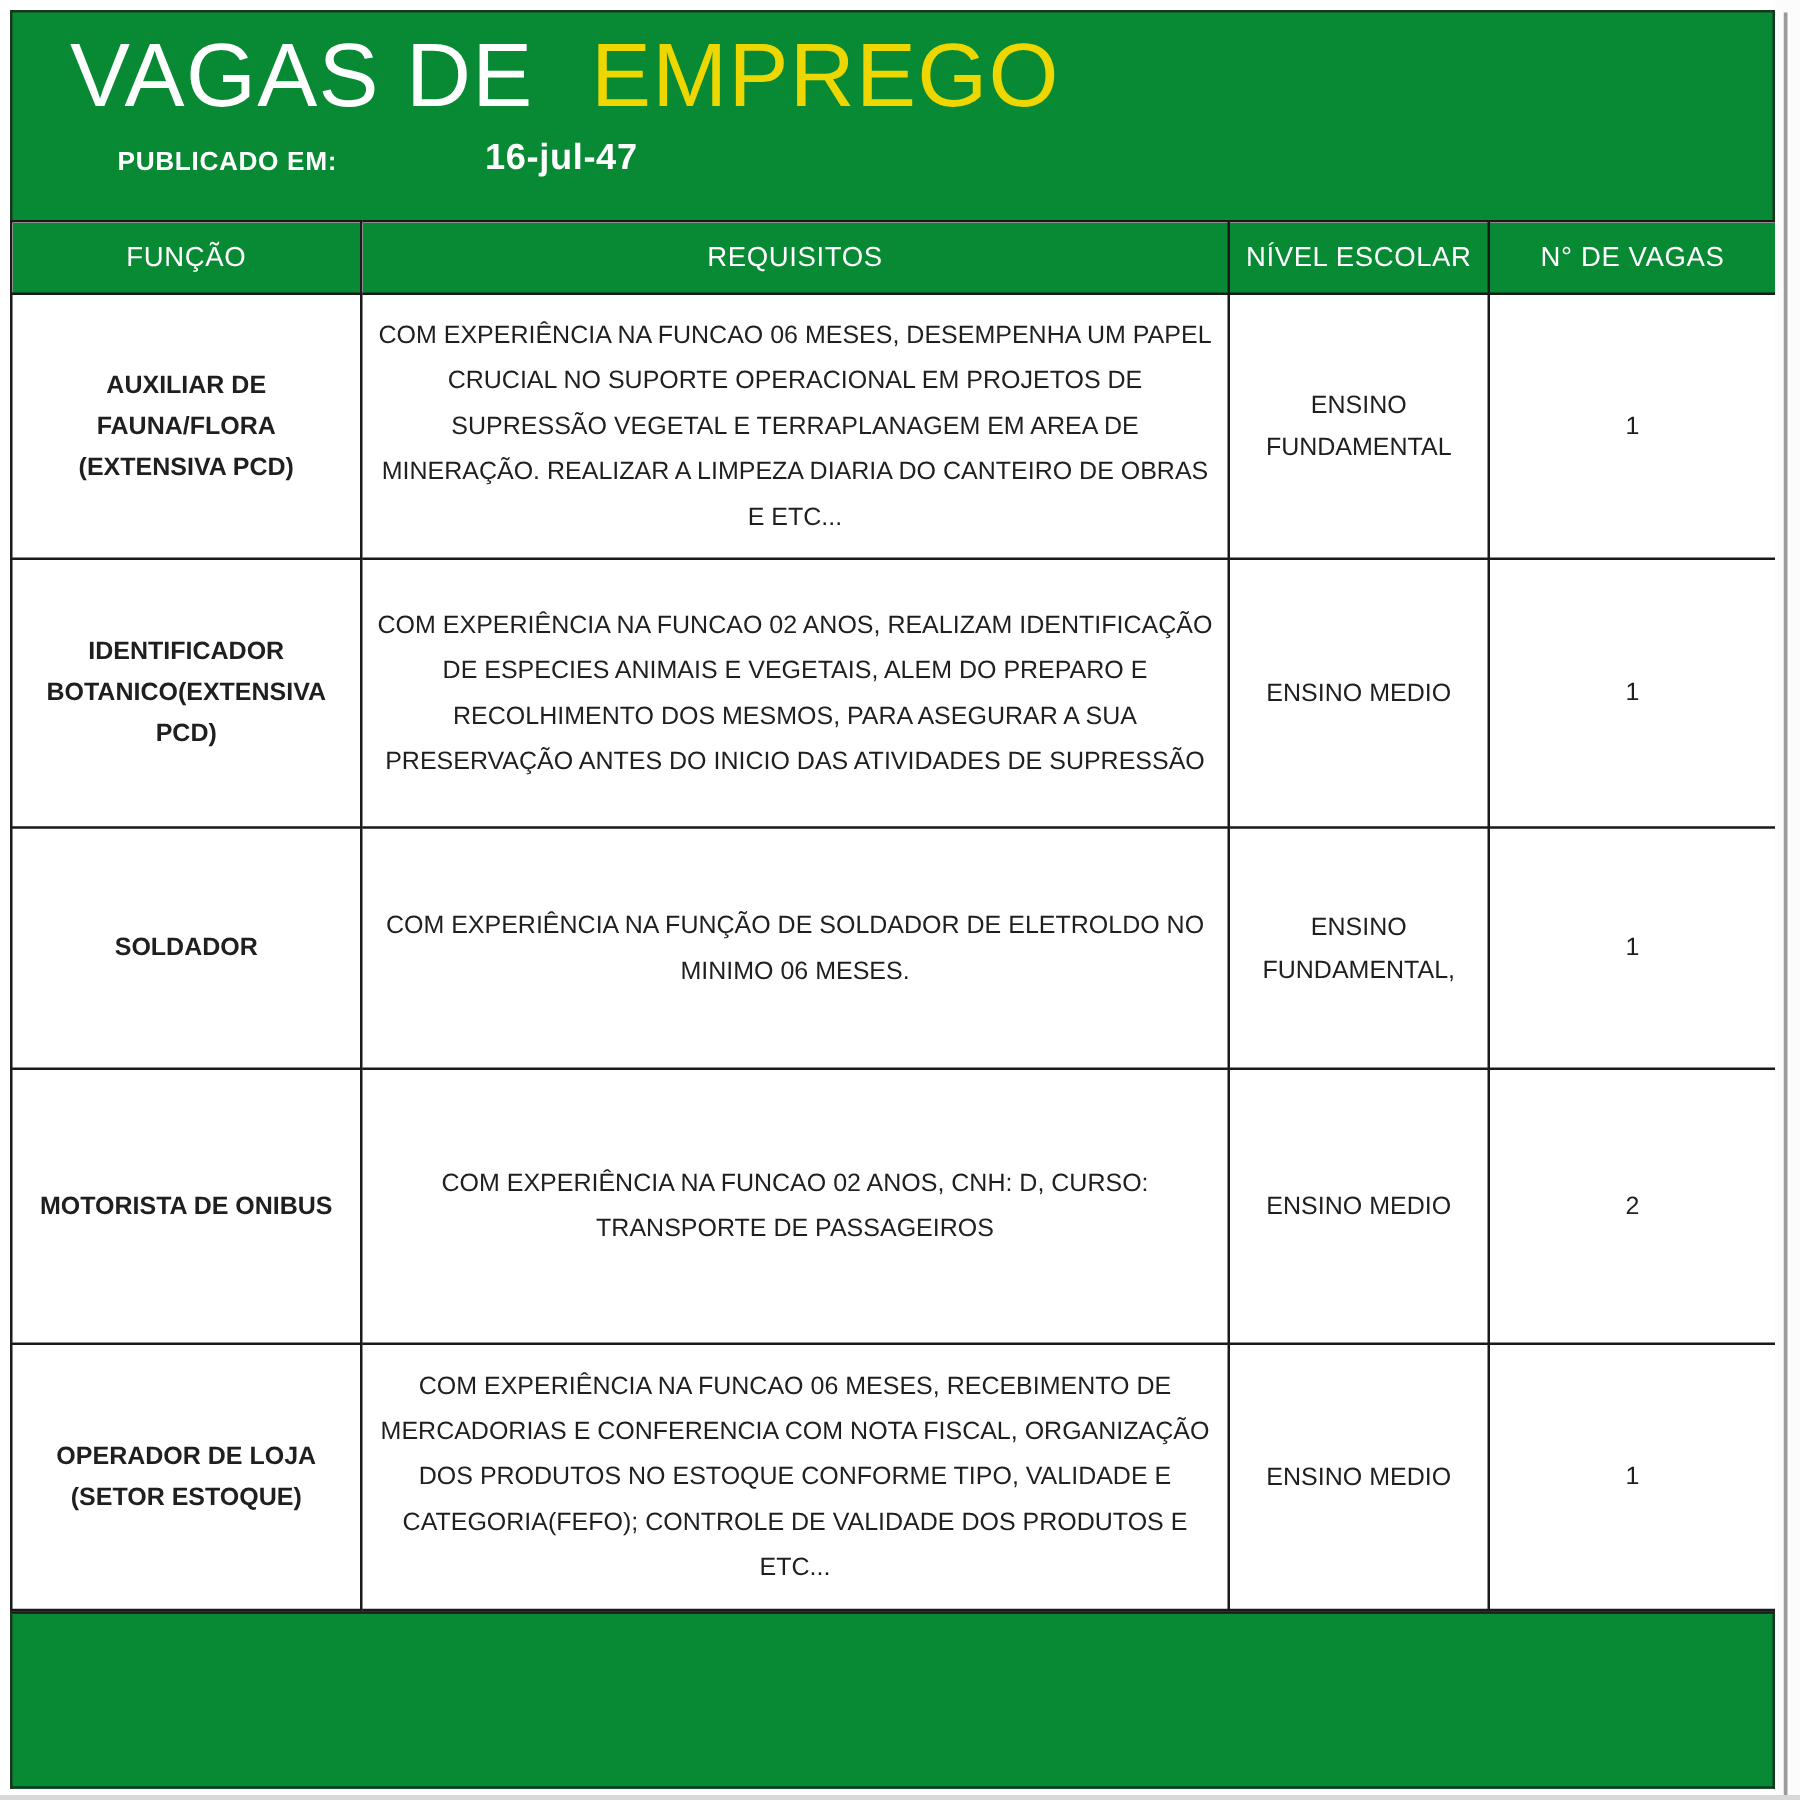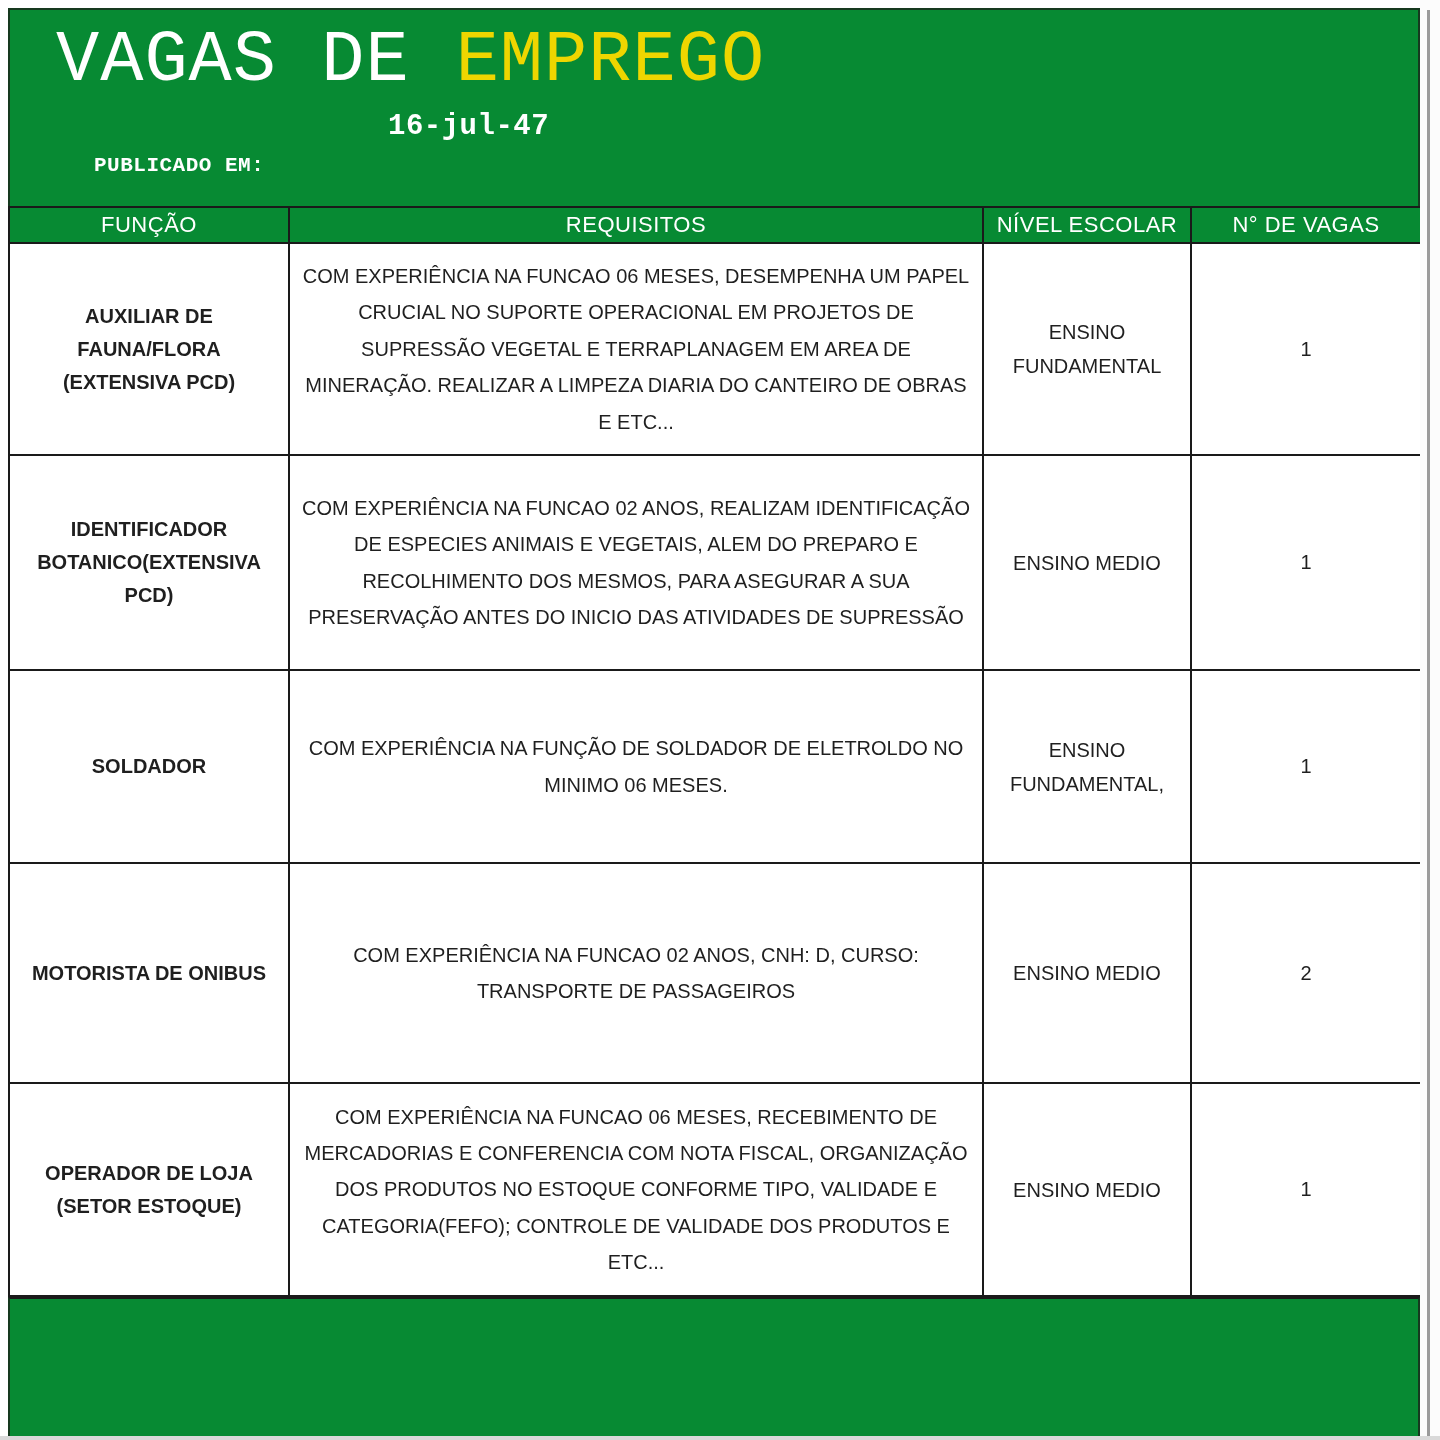--- a/index.html
+++ b/index.html
@@ -17,47 +17,45 @@
   }
   .sheet {
     position: absolute;
     left: 8px; top: 8px;
     width: 1412px;
   }
 
   
   .hero {
     box-sizing: border-box;
-    height: 198px;
+    height: 168px;
     background: var(--green, #078a33);
     border: 2px solid #16391f;
     border-bottom: none;
     position: relative;
     color: #ffffff;
-    font-family: Liberation Mono, monospace;
   }
   .hero-title {
     position: absolute;
     left: 46px; top: 10px;
     display: flex;
     align-items: baseline;
     gap: 46px;
     font-size: 72px;
     font-weight: 500;
     letter-spacing: 1px;
     white-space: nowrap;
   }
   .hero-title .yellow { color: var(--yellow, #eed600); }
   .hero-pub {
     position: absolute;
     left: 84px; top: 108px;
     font-size: 21px;
     font-weight: 700;
     letter-spacing: 0.5px;
-    margin-top: 36px;
   }
   .hero-date {
     position: absolute;
     left: 378px; top: 100px;
     font-size: 29px;
     font-weight: 700;
     letter-spacing: 0.5px;
   }
 
   
@@ -73,21 +71,21 @@
     text-align: center;
     vertical-align: middle;
     overflow: hidden;
   }
   table.jobs thead th {
     background: var(--green, #078a33);
     color: #ffffff;
     font-weight: 400;
     font-size: 22px;
     height: 36px;
-    padding: 4px 4px;
+    padding: 15px 4px;
     letter-spacing: 0.5px;
   }
   table.jobs tbody td {
     background: #ffffff;
     color: #1f1f1f;
     font-size: 20px;
   }
   td.c-funcao { line-height: 1.65; padding: 2px 6px; font-weight: bold; }
   td.c-req    { line-height: 1.82; padding: 2px 12px; }
   td.c-nivel  { line-height: 1.7; }

